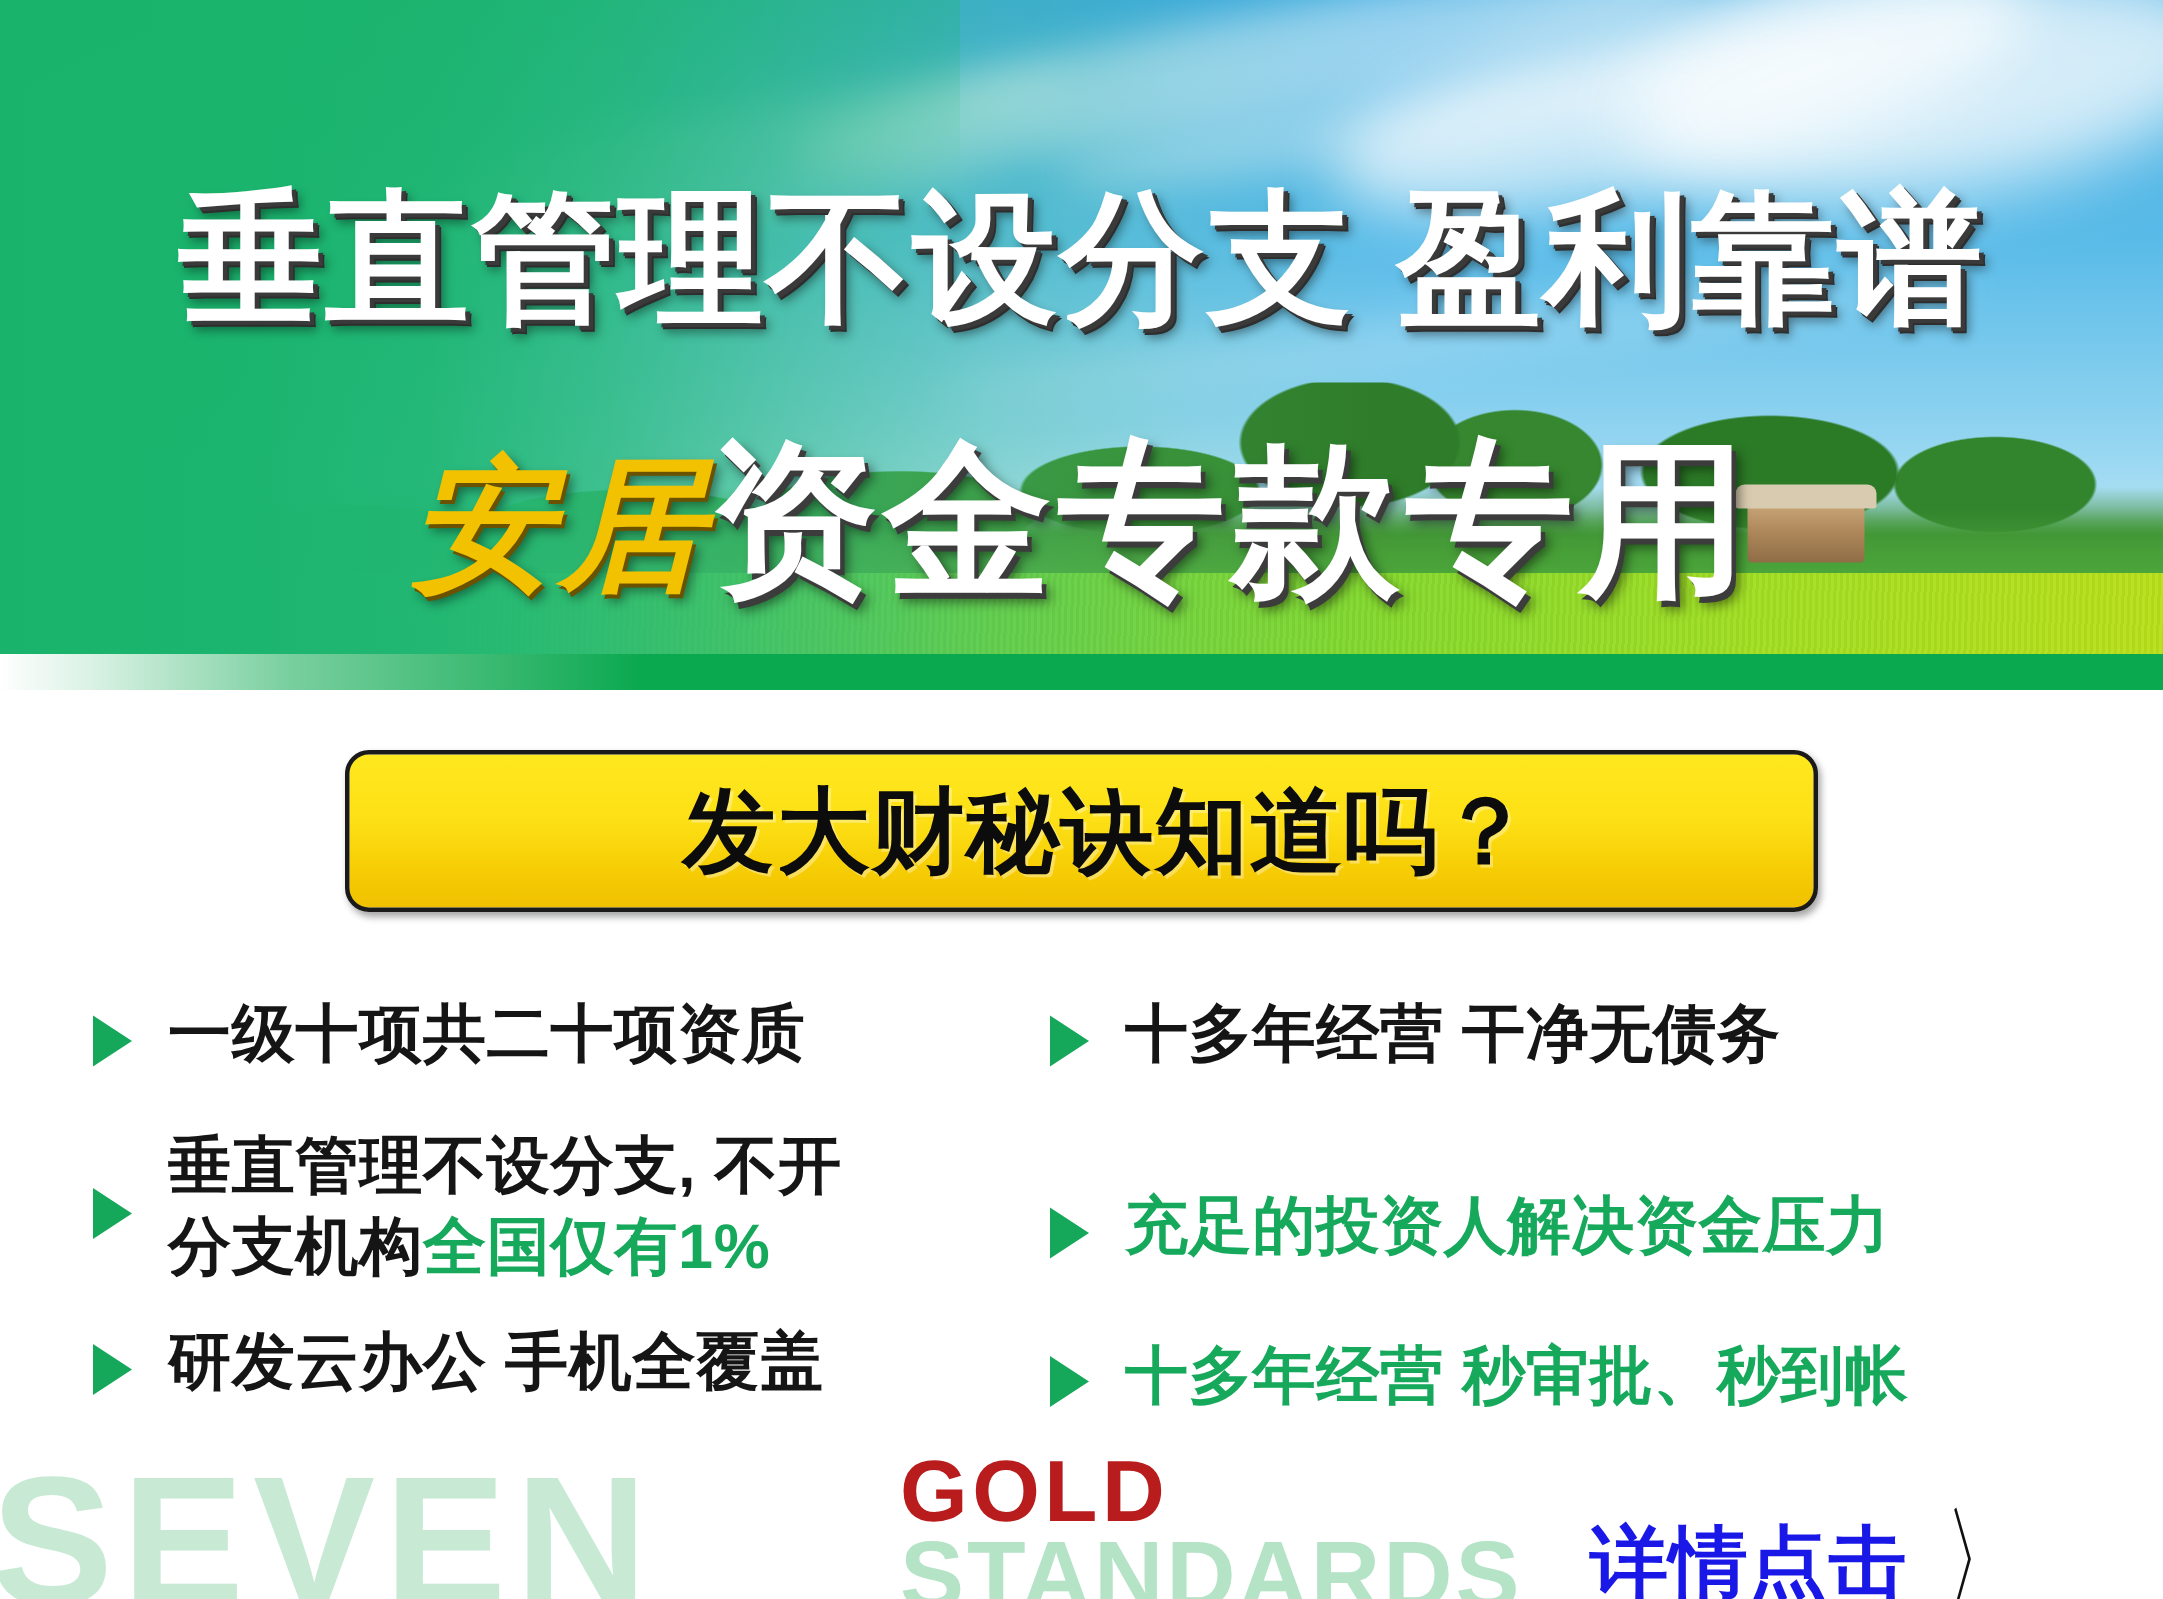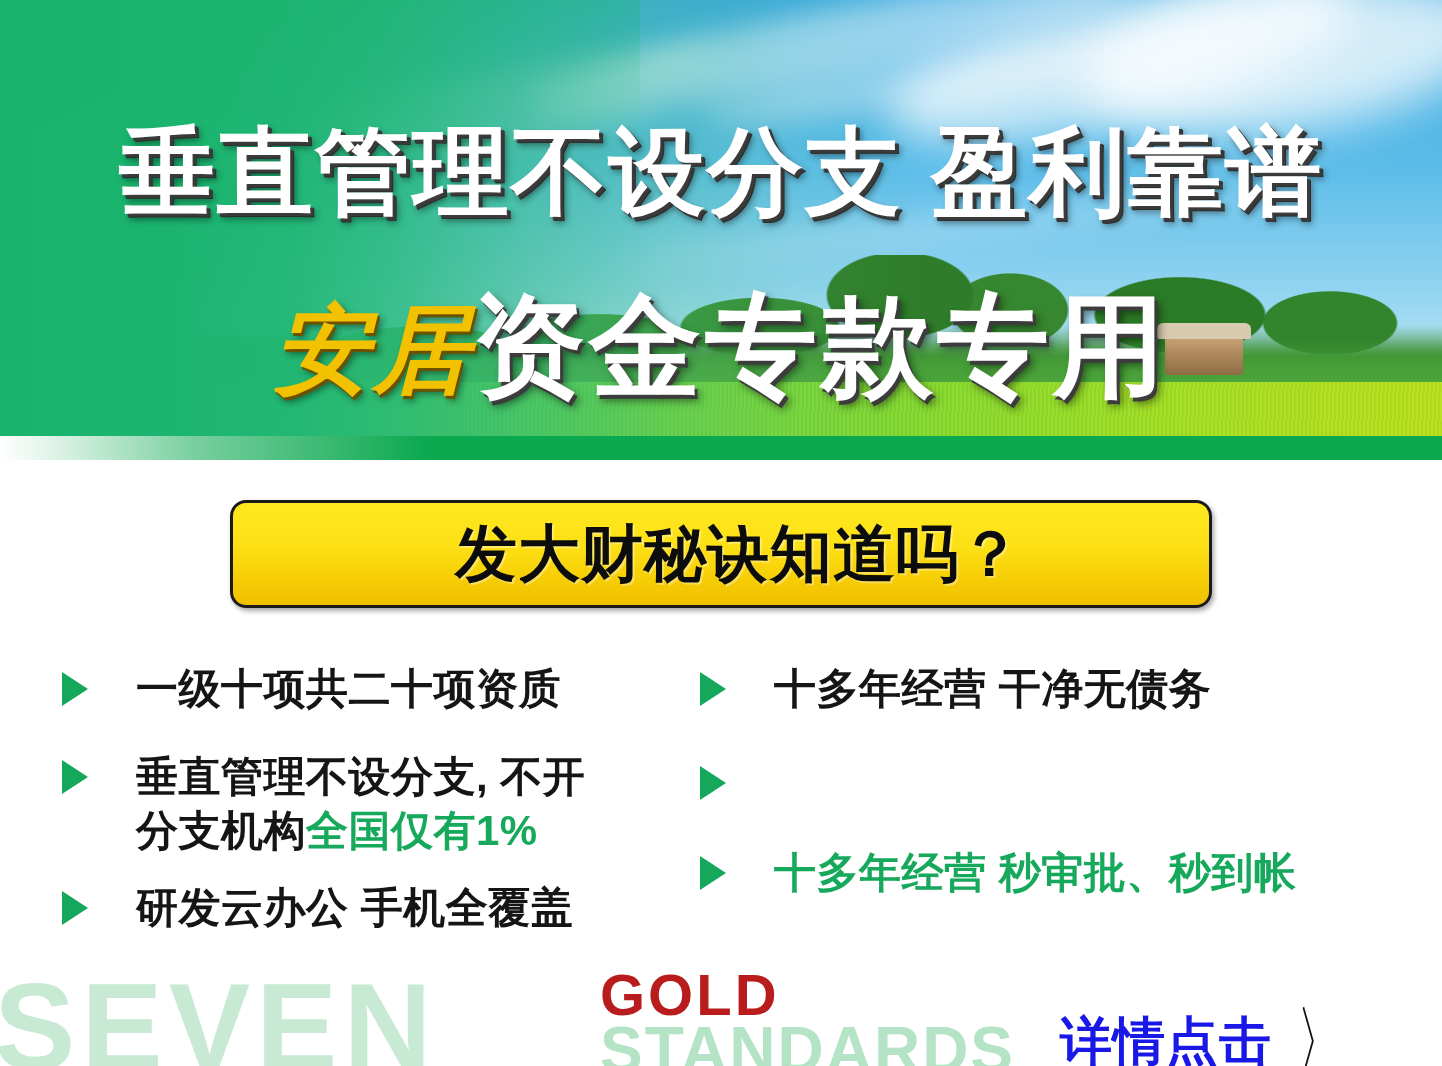--- a/index.html
+++ b/index.html
@@ -147,41 +147,41 @@
 
   
   .features{
     position:absolute; left:0; top:662px; width:1442px; height:330px;
   }
   .col{ position:absolute; top:0; }
   .col-left{ left:62px; width:640px; }
   .col-right{ left:700px; width:730px; }
 
   .feat{
-    display:flex; align-items:flex-start; margin-bottom:28px;gap:24px;
+    display:flex; align-items:center; margin-bottom:28px;
   }
   .tri{
     flex:0 0 auto;
     width:0; height:0;
     border-left:26px solid #15a85b;
     border-top:17px solid transparent;
     border-bottom:17px solid transparent;
     margin-top:10px; margin-right:24px;
   }
   .feat-text{
     font-size:42px; font-weight:700; color:#151515;
     line-height:1.28; letter-spacing:.5px;
   }
   .feat-text.green{ color:#16a95c; }
   .hl{ color:#16a95c; }
 
   
   .col-left .f1{ margin-bottom:34px; }
   .col-left .f2{ margin-bottom:24px; }
-  .col-right .f1{ margin-bottom:40px; }
+  .col-right .f1{ margin-bottom:74px; }
   .col-right .f2{ margin-bottom:46px; }
 
   
   .watermark{
     position:absolute; left:0; bottom:-16px; width:1060px; height:120px;
     pointer-events:none; user-select:none;
   }
   .wm-seven{
     position:absolute; left:-6px; top:4px;
     font-size:122px; font-weight:700; letter-spacing:6px;
@@ -280,20 +280,21 @@
 
   <div class="col col-right">
 
     <div class="feat f1">
       <span class="tri"></span>
       <span class="feat-text">十多年经营  干净无债务</span>
     </div>
 
     <div class="feat f2">
       <span class="tri"></span>
+      <span class="feat-text green">充足的投资人解决资金压力</span>
     </div>
 
     <div class="feat f3">
       <span class="tri"></span>
       <span class="feat-text green">十多年经营 秒审批、秒到帐</span>
     </div>
 
   </div>
 </div>
 

